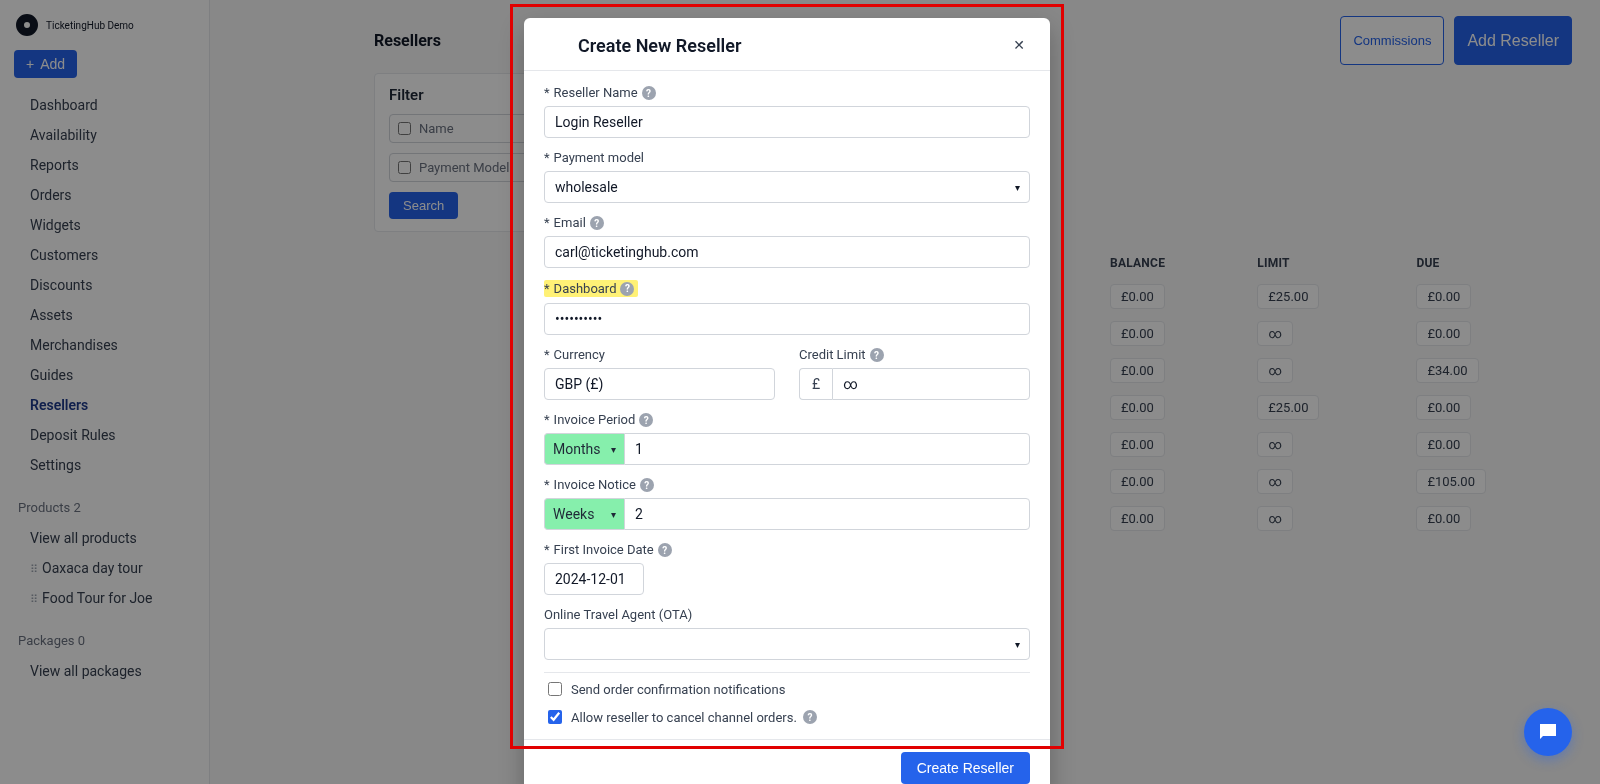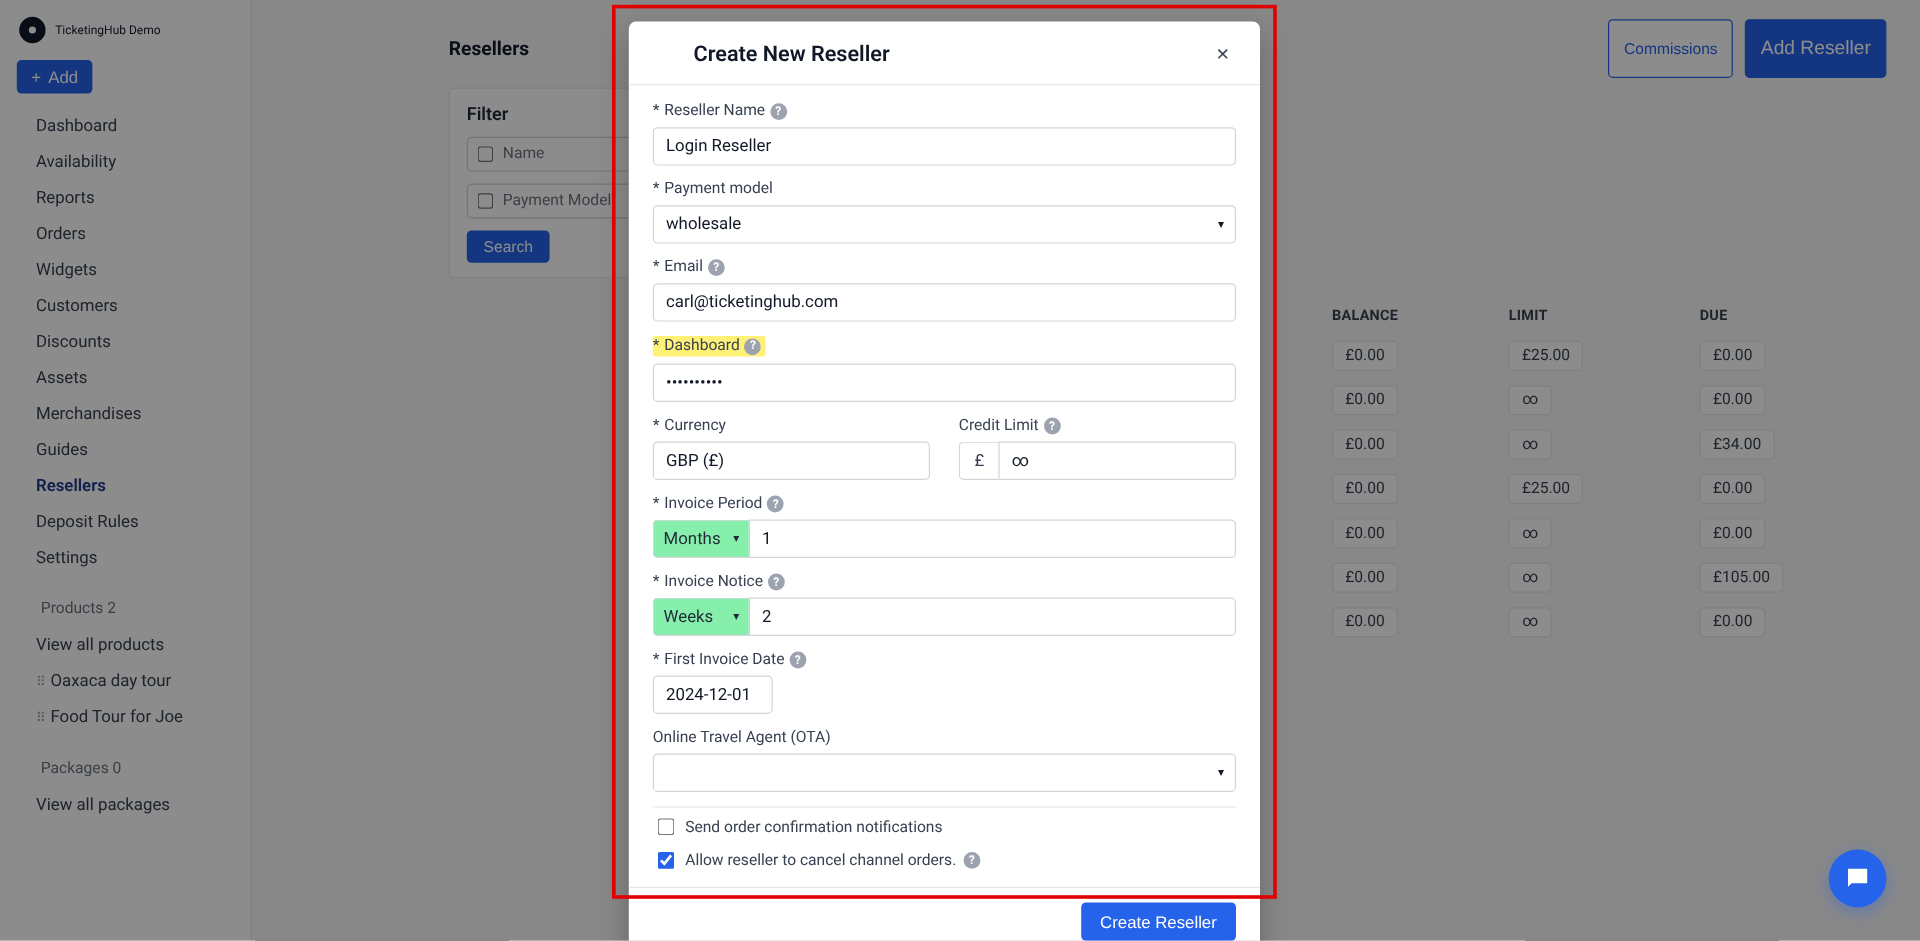--- a/index.html
+++ b/index.html
@@ -57,21 +57,21 @@
     color: #fff; border: none; border-radius: 4px;
     padding: 6px 12px; font-size: 14px; cursor: pointer;
     display: inline-flex; align-items: center; gap: 6px;
   }
   .nav { list-style: none; margin: 0; padding: 4px 12px; }
   .nav li {
     padding: 7px 18px; font-size: 14px; color: #374151; cursor: pointer;
   }
   .nav li.active { color: #1e3a8a; font-weight: 600; }
   .nav-section-title {
-    padding: 16px 18px 4px 34px; font-size: 13px; color: #6b7280;
+    padding: 16px 18px 4px 18px; font-size: 13px; color: #6b7280;
   }
   .pkg-item::before {
     content: "⠿";
     font-size: 11px; color: #9ca3af; margin-right: 6px;
     letter-spacing: -2px;
   }
 
   
   .main { flex: 1; padding: 16px 28px 16px 164px; position: relative; }
   .page-header {

